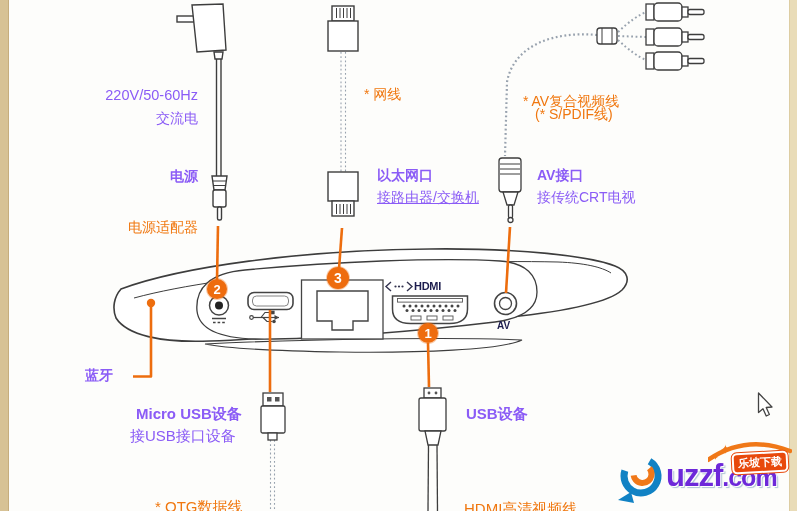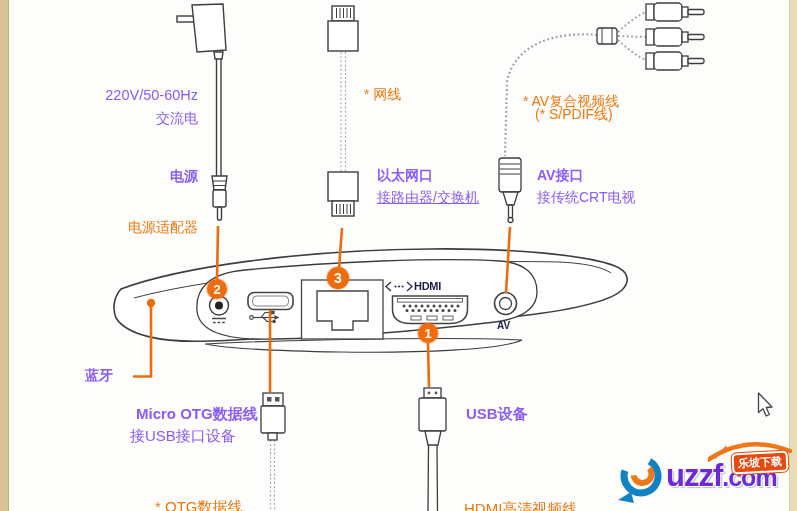--- a/index.html
+++ b/index.html
@@ -257,21 +257,21 @@
   <div class="label bold" style="left:377px;top:167px;">以太网口</div>
   <div class="label" style="left:377px;top:189px;text-decoration:underline;">接路由器/交换机</div>
 
   <div class="label orange" style="left:523px;top:93px;">* AV复合视频线</div>
   <div class="label orange" style="left:535px;top:106px;">(* S/PDIF线)</div>
   <div class="label bold" style="left:537px;top:167px;">AV接口</div>
   <div class="label" style="left:537px;top:189px;">接传统CRT电视</div>
 
   <div class="label bold" style="left:85px;top:367px;">蓝牙</div>
 
-  <div class="label bold big" style="left:136px;top:405px;">Micro OTG数据线</div>
+  <div class="label bold big" style="left:136px;top:405px;">Micro USB设备</div>
   <div class="label big" style="left:130px;top:427px;">接USB接口设备</div>
   <div class="label orange big" style="left:155px;top:498px;">* OTG数据线</div>
 
   <div class="label bold big" style="left:466px;top:405px;">USB设备</div>
   <div class="label orange big" style="left:464px;top:500px;">HDMI高清视频线</div>
 
   <div class="port-label" style="left:414px;top:280px;font-size:11px;letter-spacing:-0.3px;">HDMI</div>
   <div class="port-label" style="left:497px;top:320px;font-size:10px;">AV</div>
 
   <div class="badge badge-2">2</div>

